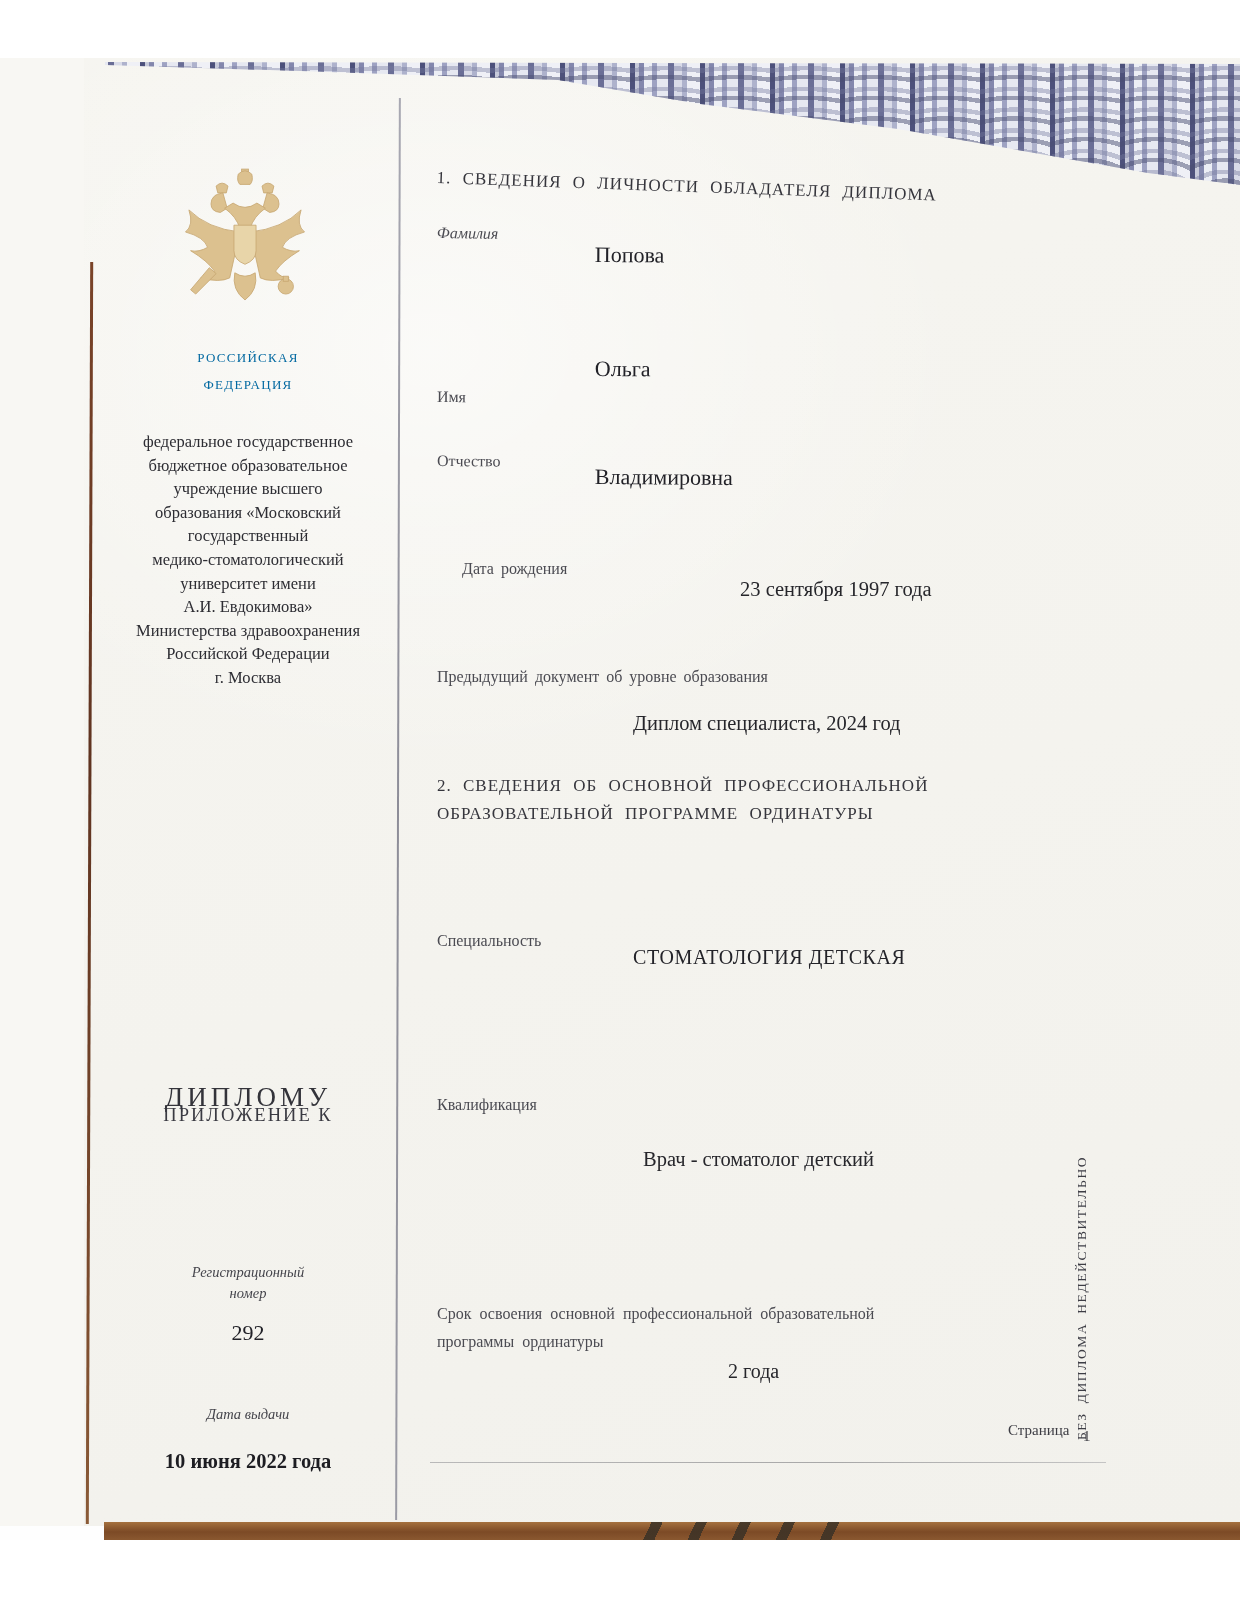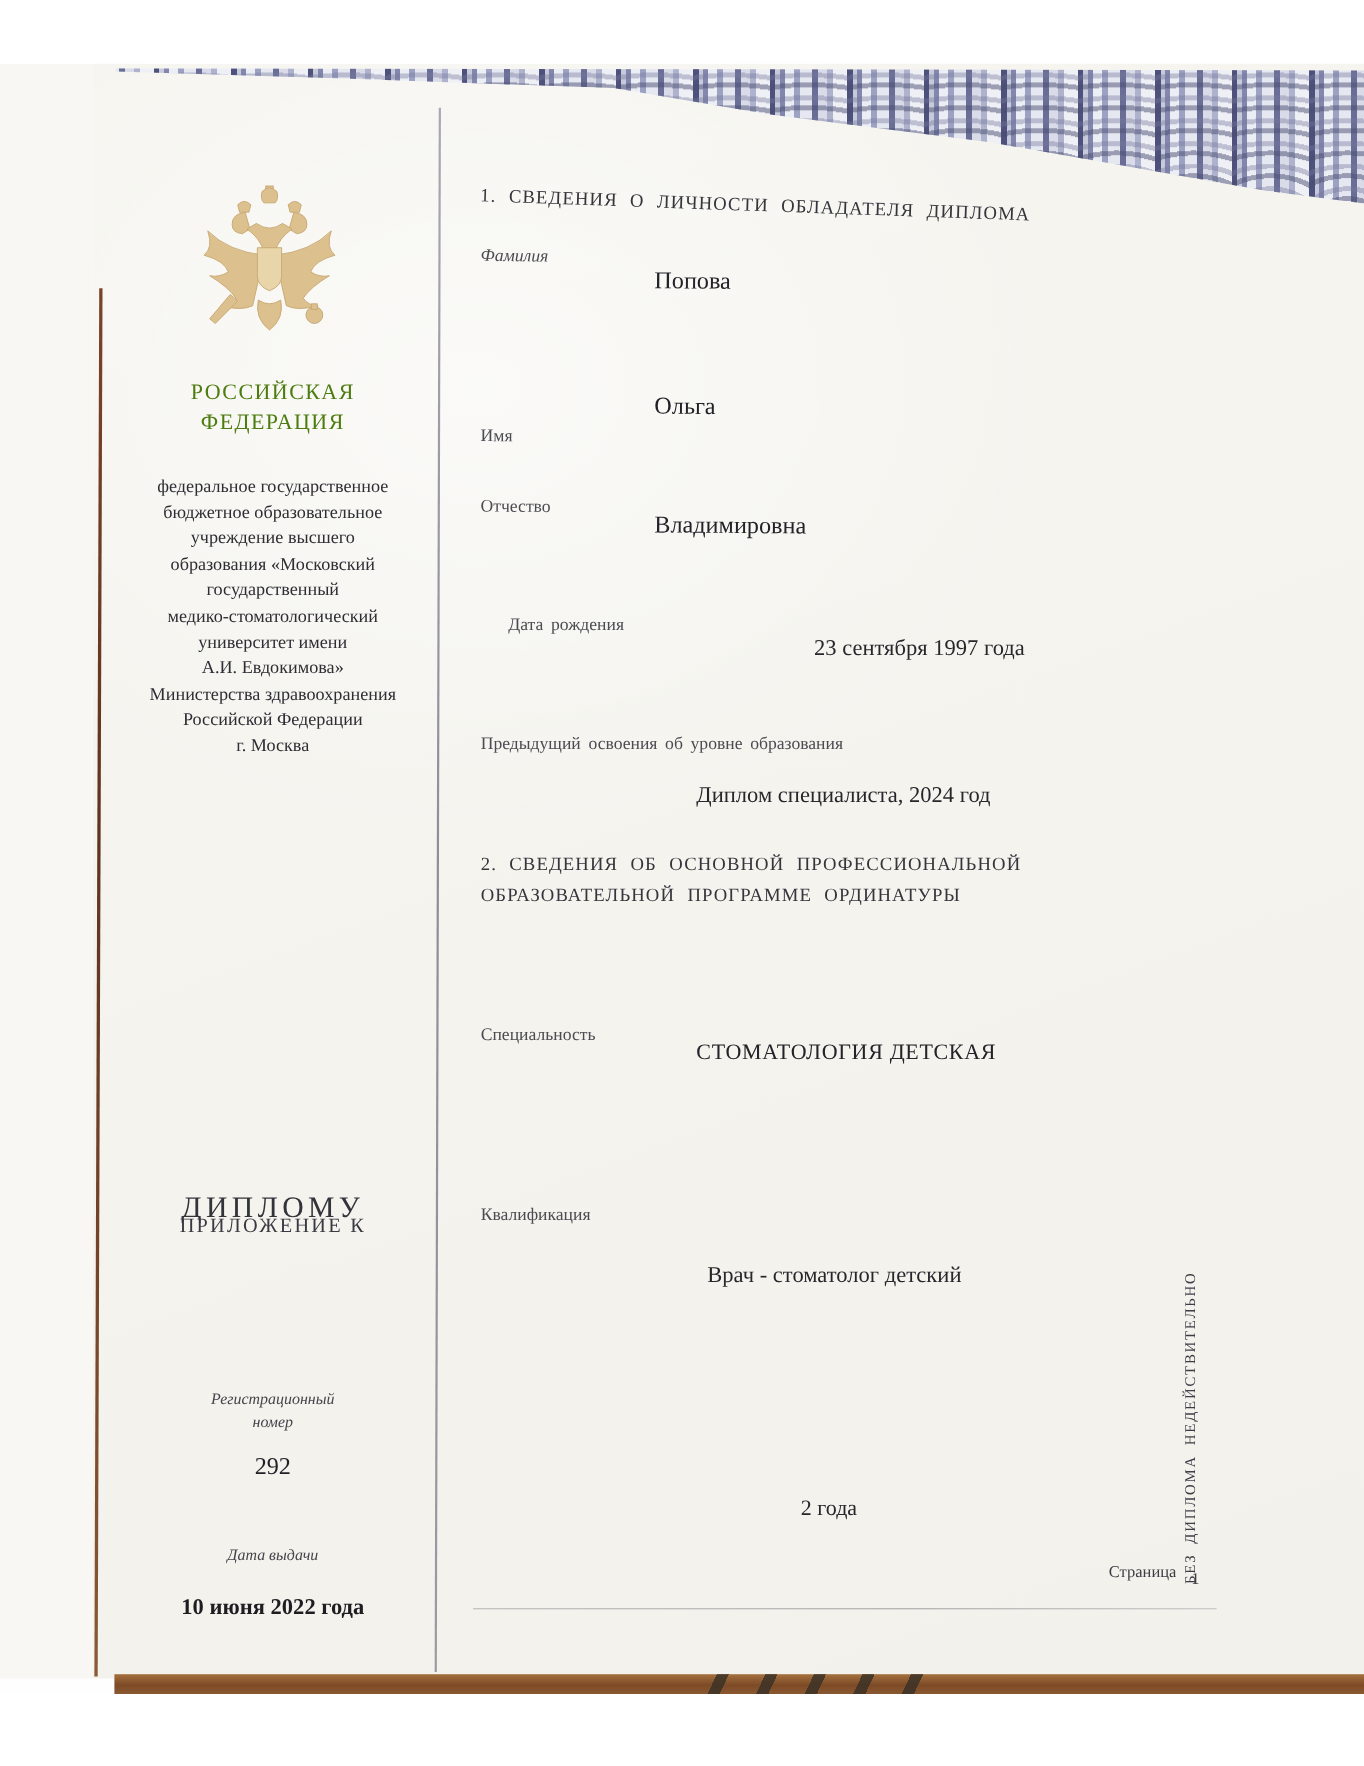--- a/index.html
+++ b/index.html
@@ -113,21 +113,21 @@
         <path d="M88 128 q12 8 24 0 q4 20 -12 32 q-16 -12 -12 -32 z"></path>
 
         <path d="M58 122 l-22 26 l6 5 l24 -24 z"></path>
 
         <circle cx="148" cy="144" r="9"></circle>
         <rect x="145" y="132" width="6" height="6"></rect>
       </g>
     </svg>
   </div>
 
-  <div class="abs center ml" style="left:110px;top:344px;width:276px;font-size:20px;letter-spacing:1.3px;line-height:27px;color:#4d7c0f;">РОССИЙСКАЯ
+  <div class="abs center ml" style="left:110px;top:344px;width:276px;font-size:13px;letter-spacing:1.3px;line-height:27px;color:#0369a1;">РОССИЙСКАЯ
 ФЕДЕРАЦИЯ</div>
 
   <div class="abs center ml" style="left:96px;top:430px;width:304px;font-size:16.5px;line-height:23.6px;color:#2d2d33;">федеральное государственное
 бюджетное образовательное
 учреждение высшего
 образования «Московский
 государственный
 медико-стоматологический
 университет имени
 А.И. Евдокимова»
@@ -152,32 +152,34 @@
 
   <div class="abs label r04" style="left:437px;top:340px;margin-top:48px;">Имя</div>
   <div class="abs value r04" style="left:595px;top:356px;">Ольга</div>
 
   <div class="abs label r04" style="left:437px;top:452px;">Отчество</div>
   <div class="abs value r04" style="left:595px;top:464px;">Владимировна</div>
 
   <div class="abs label" style="left:462px;top:560px;">Дата рождения</div>
   <div class="abs" style="left:740px;top:578px;font-size:20.5px;color:#26262b;">23 сентября 1997 года</div>
 
-  <div class="abs label" style="left:437px;top:668px;">Предыдущий освоения об уровне образования</div>
+  <div class="abs label" style="left:437px;top:668px;">Предыдущий документ об уровне образования</div>
   <div class="abs" style="left:633px;top:712px;font-size:20.5px;color:#26262b;">Диплом специалиста, 2024 год</div>
 
   <div class="abs heading ml" style="left:437px;top:772px;width:560px;line-height:28px;">2. СВЕДЕНИЯ ОБ ОСНОВНОЙ ПРОФЕССИОНАЛЬНОЙ
 ОБРАЗОВАТЕЛЬНОЙ ПРОГРАММЕ ОРДИНАТУРЫ</div>
 
   <div class="abs label" style="left:437px;top:932px;">Специальность</div>
   <div class="abs" style="left:633px;top:946px;font-size:20px;letter-spacing:.6px;color:#232329;">СТОМАТОЛОГИЯ ДЕТСКАЯ</div>
 
   <div class="abs label" style="left:437px;top:1096px;">Квалификация</div>
   <div class="abs" style="left:643px;top:1148px;font-size:20.5px;color:#26262b;">Врач - стоматолог детский</div>
 
+  <div class="abs label ml" style="left:437px;top:1300px;width:520px;line-height:28px;word-spacing:4px;">Срок освоения основной профессиональной образовательной
+программы ординатуры</div>
   <div class="abs" style="left:728px;top:1360px;font-size:20px;color:#26262b;">2 года</div>
 
   <div class="hline"></div>
 
   <div class="abs side-note" style="left:1074px;top:1150px;height:290px;">БЕЗ ДИПЛОМА НЕДЕЙСТВИТЕЛЬНО</div>
 
   <div class="abs" style="left:1008px;top:1422px;font-size:15px;color:#3c3c43;">Страница</div>
   <div class="abs" style="left:1083px;top:1428px;font-size:15px;color:#3c3c43;">1</div>
 
 </div>

